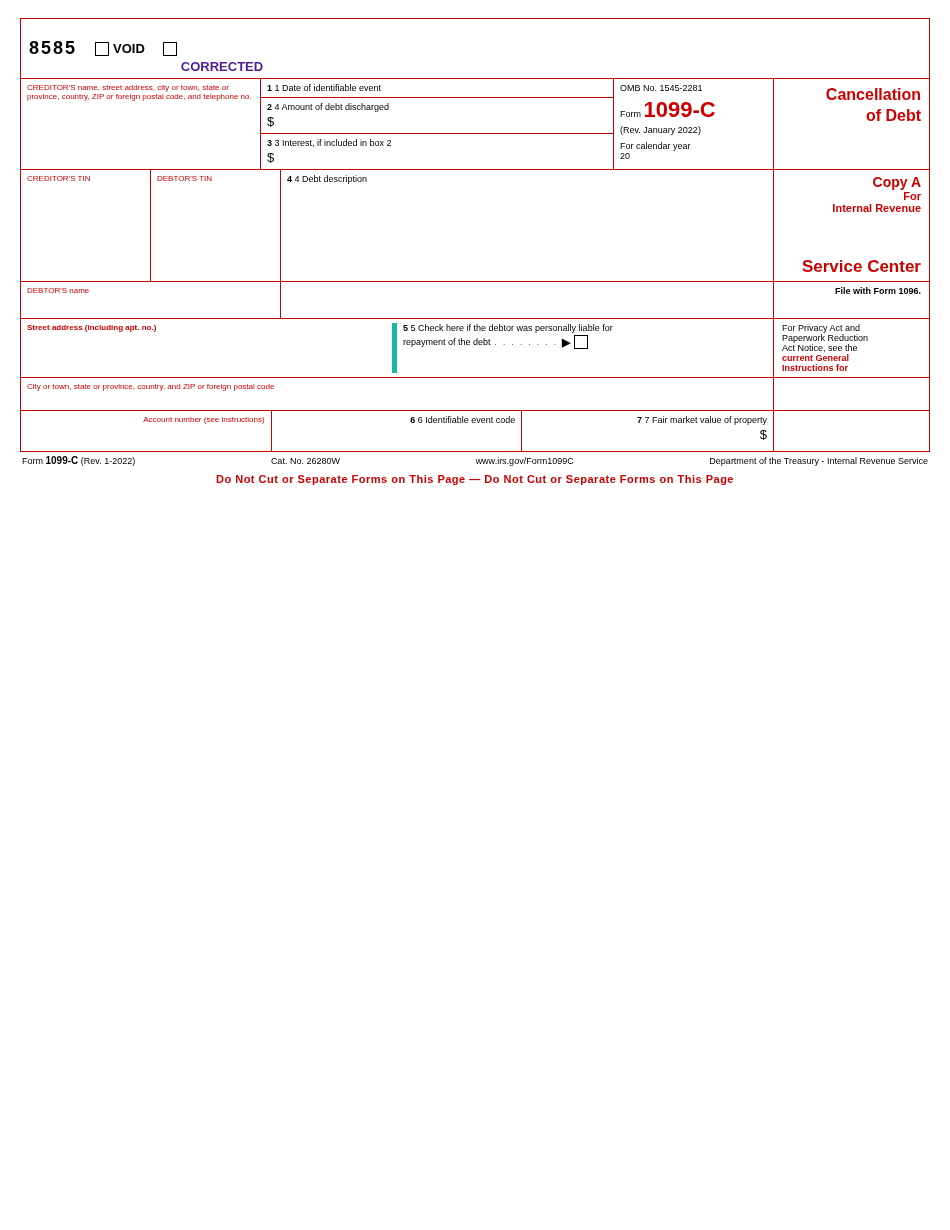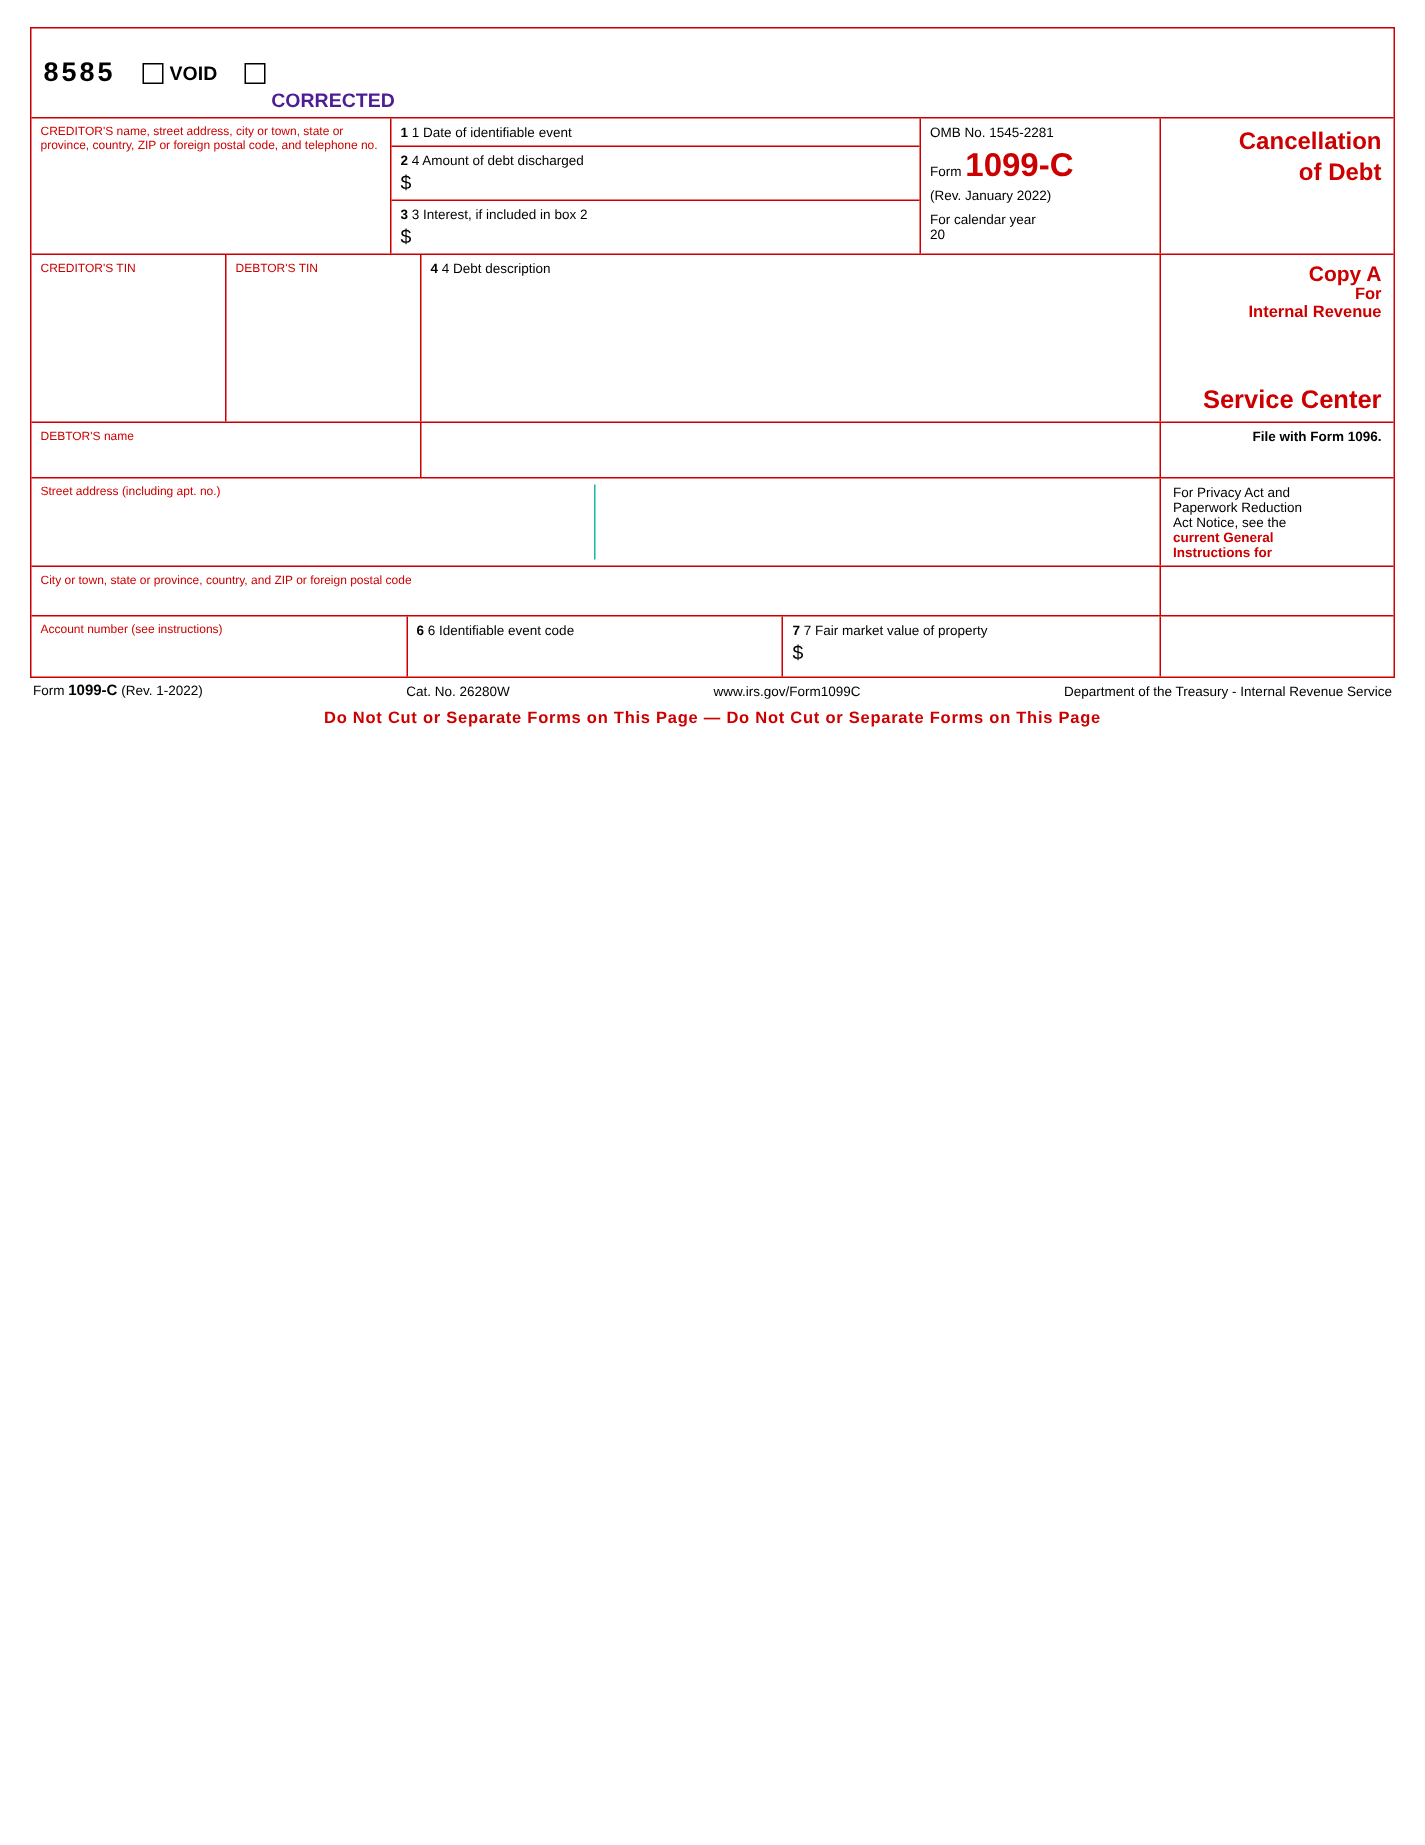--- a/index.html
+++ b/index.html
@@ -137,40 +137,49 @@
       </div>
       <div style="border-right: 1px solid #c00; min-height:36px;"></div>
       <div style="padding: 4px 8px; text-align:right; font-size:9px;">
         <span style="font-weight:bold;">File with Form 1096.</span>
       </div>
     </div>
 
     <div style="display:grid; grid-template-columns: 1fr 155px; border-bottom: 1px solid #c00;">
       <div style="border-right: 1px solid #c00; padding: 4px 6px; font-size:8px; color:#c00; min-height:32px; display:grid; grid-template-columns: 1fr 1fr;">
 
-        <div style="border-right: 1px solid #14b8a6; padding: 0 6px 0 0;">
+        <div style="border-right: 5px solid #14b8a6; padding: 0 6px 0 0; font-weight: bold;">
           <span>Street address (including apt. no.)</span>
+        </div>
+        <div style="padding: 0 0 0 6px; font-size:9px; color:#000;">
+          <span class="box-number">5</span> <span>5 Check here if the debtor was personally liable for</span>
+          <div style="margin-top:2px; display:flex; align-items:center; gap:4px; font-size:9px;">
+            <span>repayment of the debt</span>
+            <span style="font-size:8px; letter-spacing:2px;">. . . . . . . .</span>
+            <span style="font-size:11px; font-weight:bold;">▶</span>
+            <span style="width:14px; height:14px; border:1px solid #000; display:inline-block;"></span>
+          </div>
         </div>
       </div>
       <div style="padding: 4px 8px; text-align:left; font-size:9px;">
         <div>For Privacy Act and</div>
         <div>Paperwork Reduction</div>
         <div>Act Notice, see the</div>
         <div style="font-weight:bold; color:#c00;">current General</div>
         <div style="font-weight:bold; color:#c00;">Instructions for</div>
       </div>
     </div>
 
     <div style="display:grid; grid-template-columns: 1fr 155px; border-bottom: 1px solid #c00;">
       <div style="border-right: 1px solid #c00; padding: 4px 6px; font-size:8px; color:#c00; min-height:32px;">
         <span>City or town, state or province, country, and ZIP or foreign postal code</span>
       </div>
     </div>
 
-    <div style="display:grid; grid-template-columns: 1fr 155px;">
+    <div style="display:grid; grid-template-columns: 1fr 155px; text-align: right;">
       <div style="border-right: 1px solid #c00; display:grid; grid-template-columns: 1fr 1fr 1fr;">
         <div style="border-right: 1px solid #c00; padding: 4px 6px; font-size:8px; color:#c00; min-height:40px;">
           <span>Account number (see instructions)</span>
         </div>
         <div style="border-right: 1px solid #c00; padding: 4px 6px; font-size:9px; min-height:40px;">
           <span class="box-number">6</span> <span>6 Identifiable event code</span>
         </div>
         <div style="padding: 4px 6px; font-size:9px; min-height:40px;">
           <span class="box-number">7</span> <span>7 Fair market value of property</span>
           <span style="display:block; font-size:13px; margin-top:2px;">$</span>

